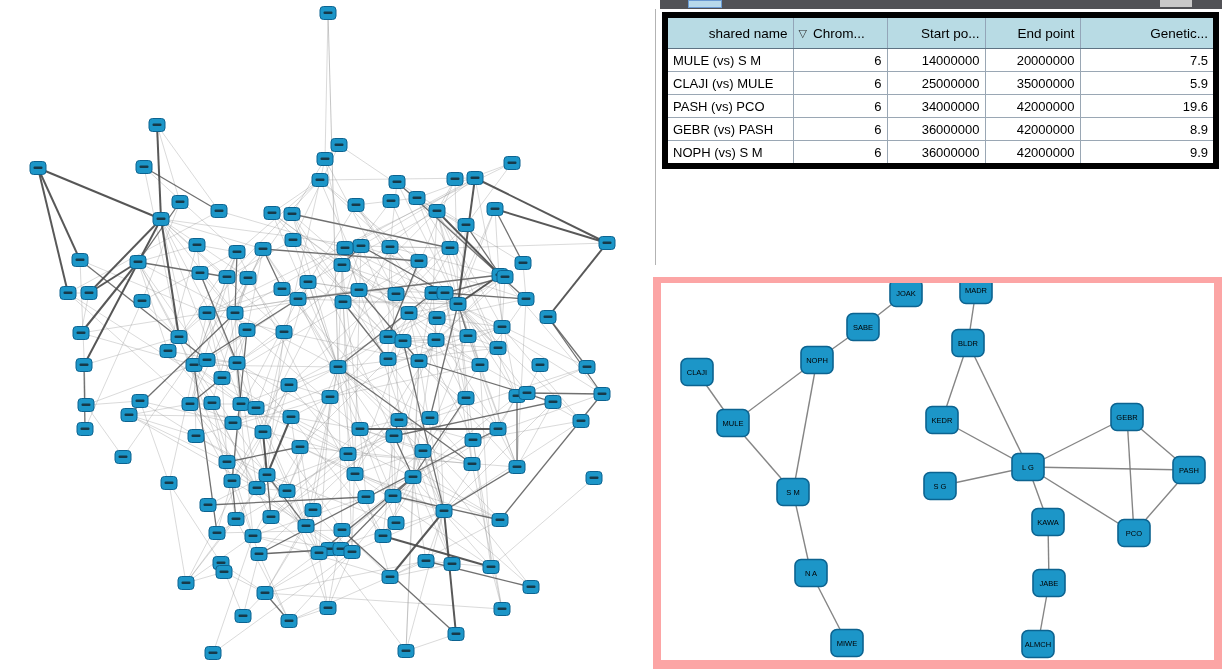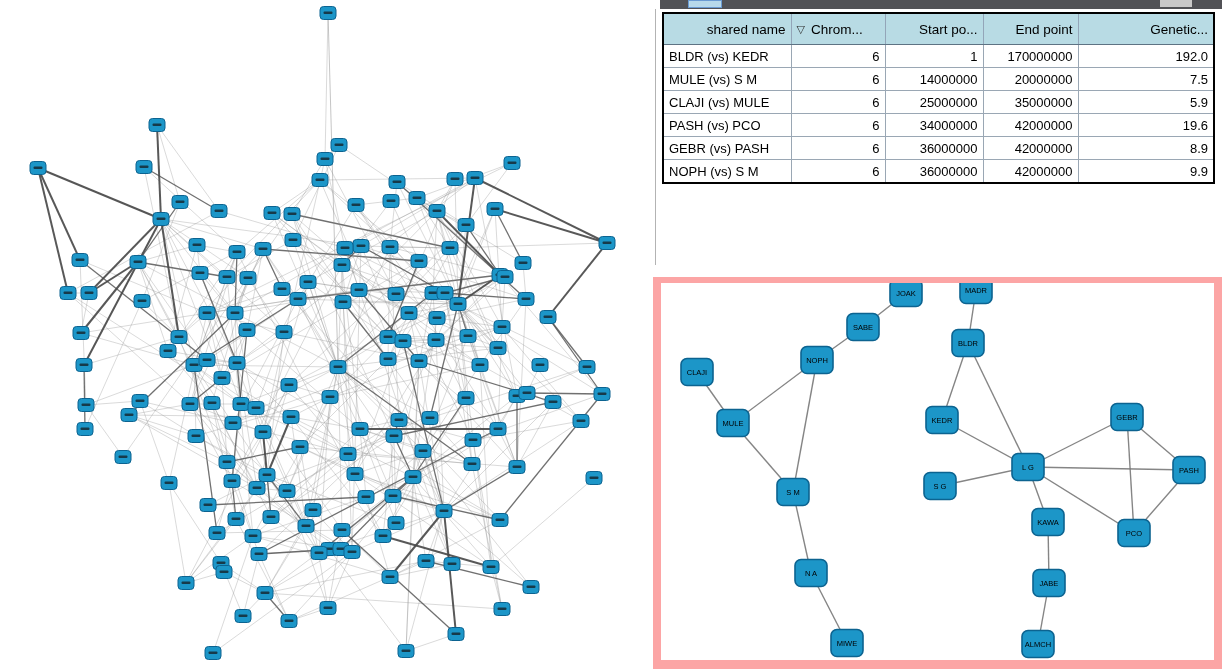--- a/index.html
+++ b/index.html
@@ -13,21 +13,21 @@
   #overview-svg{position:absolute;left:0;top:0;}
   
   #right-region{position:absolute;left:652px;top:0;width:570px;height:669px;background:#fff;}
   #top-strip{position:absolute;left:8px;top:0;width:562px;height:9px;background:#515256;}
   .tab-blue{position:absolute;left:28px;top:0;width:34px;height:8px;background:#b7d9ea;border:1px solid #6b9bd2;box-sizing:border-box;}
   .tab-gray{position:absolute;left:500px;top:0;width:32px;height:7px;background:#c9c9c9;}
   #table-left-edge{position:absolute;left:3px;top:9px;width:1px;height:256px;background:#b3b3b3;}
   
   #result-table-wrap{position:absolute;left:10px;top:12px;width:551px;}
   table{border-collapse:collapse;table-layout:fixed;width:551px;background:#fff;
-        border:2px solid #000000;font-family:"Liberation Sans",sans-serif;}
+        border:6px solid #000000;font-family:"Liberation Sans",sans-serif;}
   th{height:30px;background:#b8dbe4;border:1px solid #93a5b8;border-bottom:1px solid #5e7383;
      font-size:13.5px;font-weight:normal;color:#000;padding:0 5px;white-space:nowrap;overflow:hidden;}
   td{height:22px;border:1px solid #9aa7b4;font-size:13px;color:#000;padding:0 5px;
      white-space:nowrap;overflow:hidden;}
   th.num,td.num{text-align:right;}
   th.name{text-align:right;}
   td.name{text-align:left;}
   th.filter{text-align:left;}
   .funnel{display:inline-block;font-size:11px;color:#2a2a2a;margin-right:6px;transform:translateY(-1px);}
   
@@ -1222,27 +1222,20 @@
           <tr id="thr">
             <th class="name"><span>shared name</span></th>
             <th class="filter"><span class="funnel">▽</span><span>Chrom...</span></th>
             <th class="num"><span>Start po...</span></th>
             <th class="num"><span>End point</span></th>
             <th class="num"><span>Genetic...</span></th>
           </tr>
         </thead>
       <tbody id="tbody">
           <tr>
-            <td class="name">BLDR (vs) KEDR</td>
-            <td class="num">6</td>
-            <td class="num">1</td>
-            <td class="num">170000000</td>
-            <td class="num">192.0</td>
-          </tr>
-          <tr>
             <td class="name">MULE (vs) S M</td>
             <td class="num">6</td>
             <td class="num">14000000</td>
             <td class="num">20000000</td>
             <td class="num">7.5</td>
           </tr>
           <tr>
             <td class="name">CLAJI (vs) MULE</td>
             <td class="num">6</td>
             <td class="num">25000000</td>

